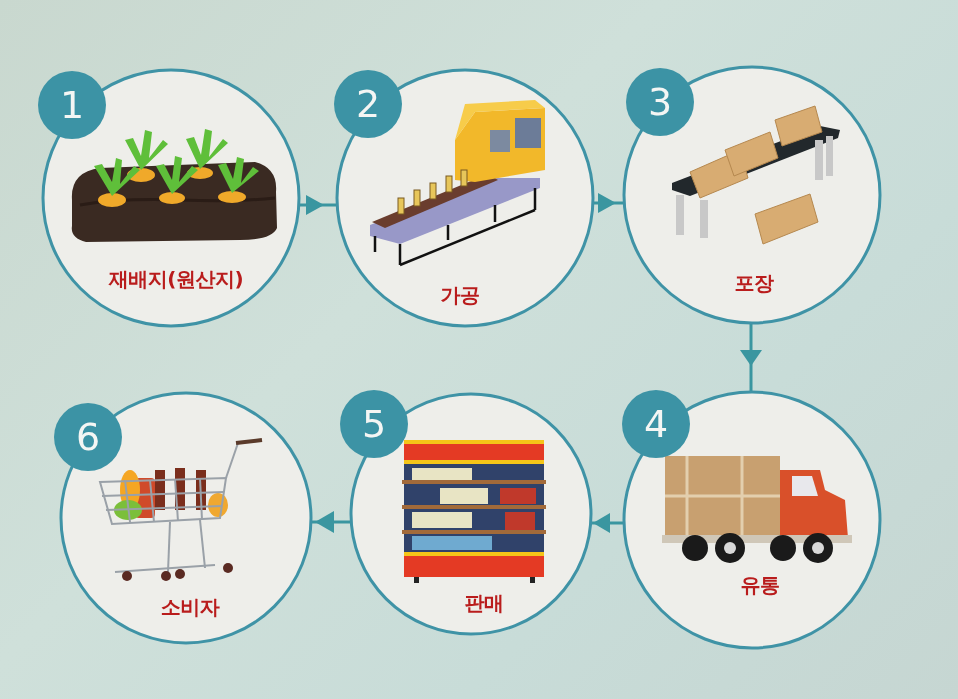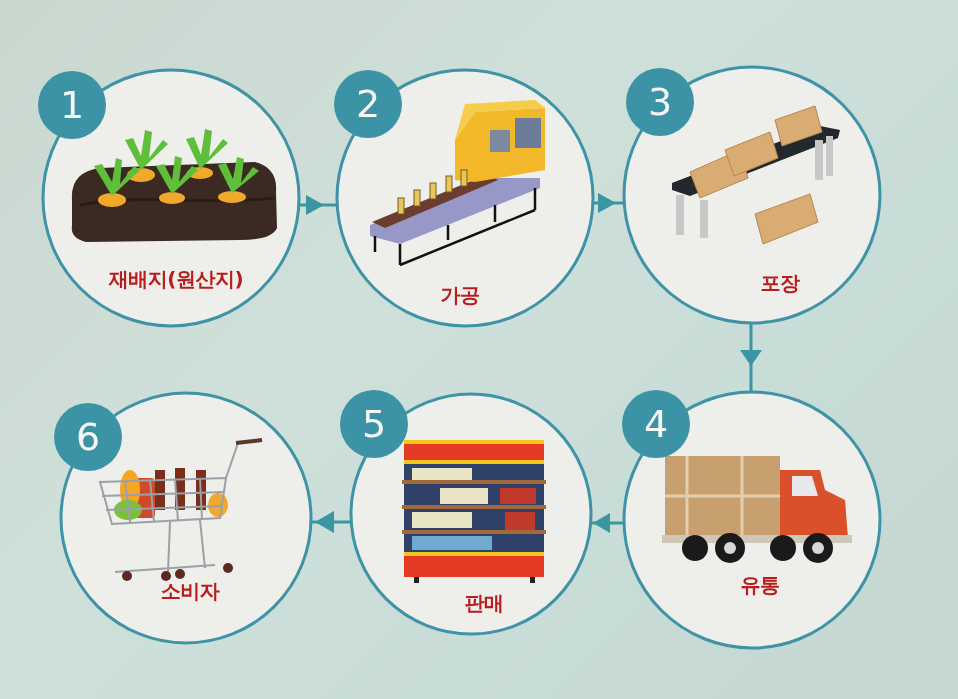--- a/index.html
+++ b/index.html
@@ -208,17 +208,17 @@
 
 <span class="num" style="left:72px;top:105px">1</span>
 <span class="num" style="left:368px;top:104px">2</span>
 <span class="num" style="left:660px;top:102px">3</span>
 <span class="num" style="left:656px;top:424px">4</span>
 <span class="num" style="left:374px;top:424px">5</span>
 <span class="num" style="left:88px;top:437px">6</span>
 
 <span class="lbl" style="left:176px;top:266px">재배지(원산지)</span>
 <span class="lbl" style="left:460px;top:282px">가공</span>
-<span class="lbl" style="left:780px;top:270px">포장</span>
+<span class="lbl" style="left:754px;top:270px">포장</span>
 <span class="lbl" style="left:760px;top:572px">유통</span>
 <span class="lbl" style="left:484px;top:590px">판매</span>
-<span class="lbl" style="left:190px;top:578px">소비자</span>
+<span class="lbl" style="left:190px;top:594px">소비자</span>
 </div>
 
 </body></html>

